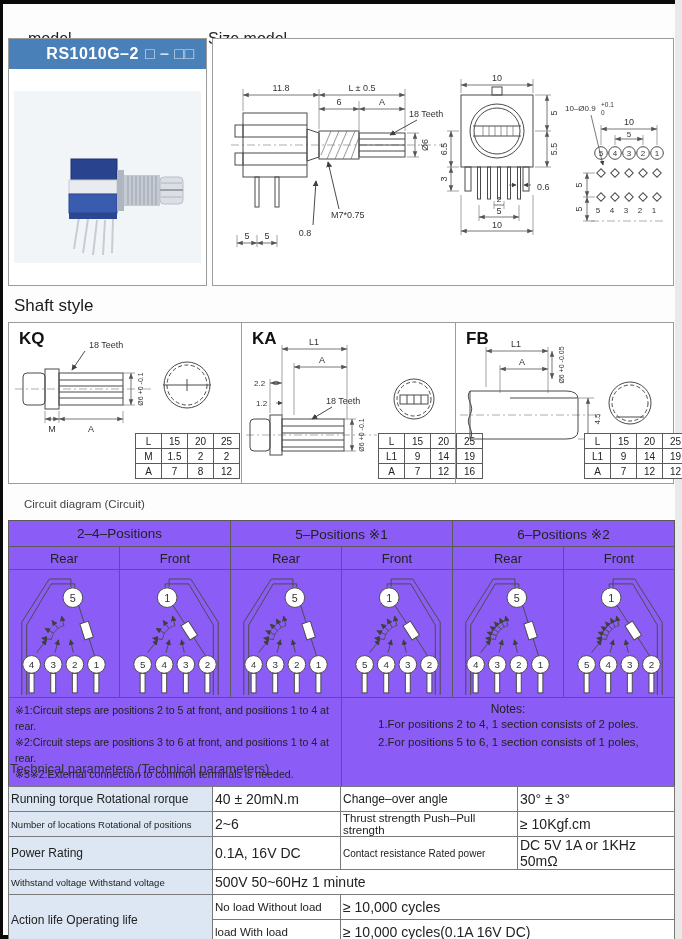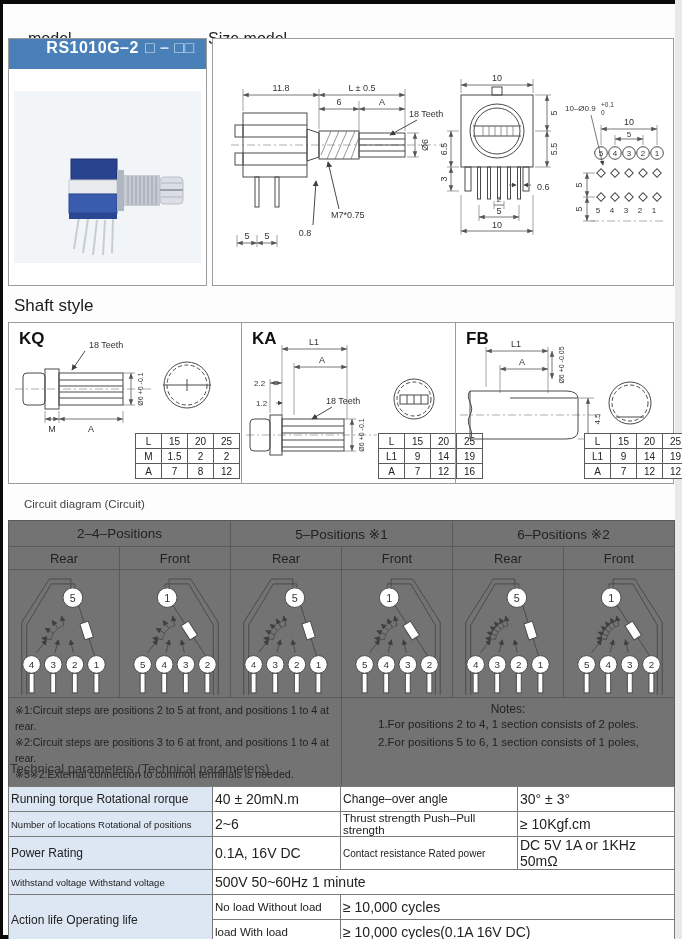--- a/index.html
+++ b/index.html
@@ -6,38 +6,38 @@
   .page{position:relative;width:682px;height:939px;background:#fdfdfd;overflow:hidden;
         font-family:"Liberation Sans","DejaVu Sans",sans-serif;color:#222;}
   .abs{position:absolute;}
   .edge{background:#0a0a0a;}
   .h-top{left:0;top:0;width:682px;height:4px;}
   .h-bot{left:0;top:935px;width:682px;height:4px;}
   .h-left{left:0;top:0;width:3px;height:939px;}
   .h-right{left:675px;top:0;width:7px;height:939px;background:#e9e9e9;}
   .sect-title{font-size:16px;color:#1e1e1e;font-weight:500;margin-top:20px;}
   .box{border:1px solid #9c9c9c;background:#ffffff;box-sizing:border-box;}
-  .model-header{height:30px;background:#4a80b8;color:#fff;display:flex;align-items:flex-start;justify-content:center;
+  .model-header{height:30px;background:#4a80b8;color:#fff;display:flex;align-items:center;justify-content:center;
                 font-weight:bold;font-size:16px;letter-spacing:.5px;padding-left:26px;}
   .model-header .sfx{color:#cfe0f2;margin-left:6px;font-weight:bold;}
   .ptitle{position:absolute;left:10px;top:6px;font-weight:bold;font-size:17px;color:#111;}
   .panel{position:absolute;top:0;height:100%;box-sizing:border-box;}
   .panel+.panel{border-left:1px solid #9c9c9c;}
   svg text{font-family:"Liberation Sans","DejaVu Sans",sans-serif;fill:#333;}
   .dk{stroke:#4a4a4a;fill:none;stroke-width:1;}
   .thin{stroke:#6a6a6a;fill:none;stroke-width:.7;}
   .cl{stroke:#8a8a8a;stroke-width:.7;stroke-dasharray:8 3 2 3;fill:none;}
   .xl{stroke:#7d7d7d;stroke-width:.7;}
   .dl{stroke:#555;stroke-width:.8;}
   .lb{font-size:9px;}
   .lb8{font-size:8px;}
   .lb7{font-size:7px;}
   .mini{border-collapse:collapse;position:absolute;background:#fff;}
   .mini td{border:1px solid #5a5a5a;font-size:10px;text-align:center;min-width:19px;height:14px;padding:0 3px;color:#222;}
-  .ctab{border-collapse:collapse;table-layout:fixed;width:666px;background:#737373;}
+  .ctab{border-collapse:collapse;table-layout:fixed;width:666px;background:#8b5cf6;}
   .ctab th,.ctab td{border:1px solid #5a5a5a;padding:0;font-weight:normal;color:#222;}
   .ctab .h1 th{height:25px;font-size:13.5px;}
   .ctab .h2 td{height:22px;font-size:13px;text-align:center;}
   .ctab .dg td{height:127px;vertical-align:top;}
   .ctab .dg svg{display:block;margin:0 auto;}
   .fnotes{padding:5px 6px;font-size:10.6px;line-height:1.5;color:#222;}
   .rnotes{font-size:11.5px;color:#222;}
   .rnotes .nt-title{text-align:center;font-size:12px;padding-top:4px;}
   .rnotes .nt-line{padding-left:36px;line-height:1.55;}
   .tech{border-collapse:collapse;table-layout:fixed;width:666px;background:#fff;}

